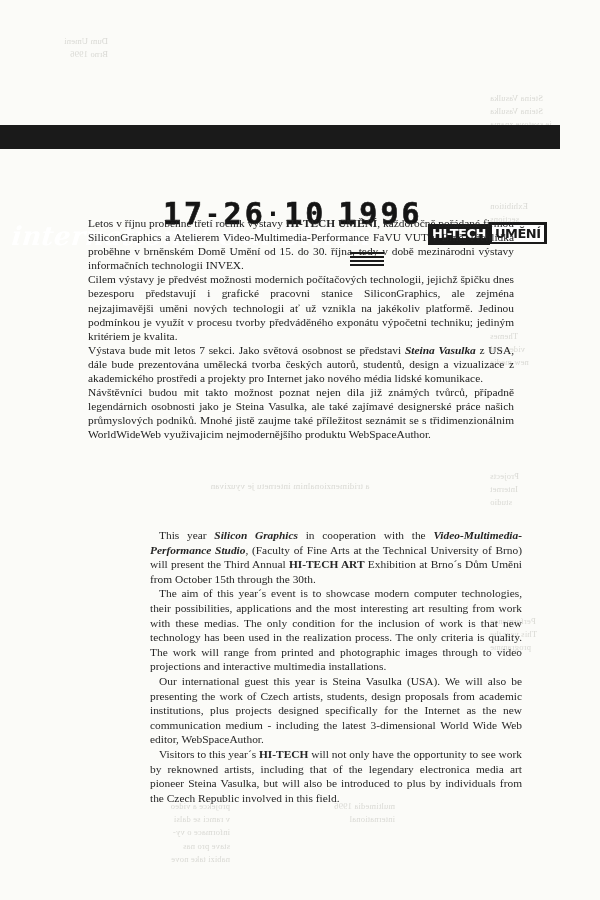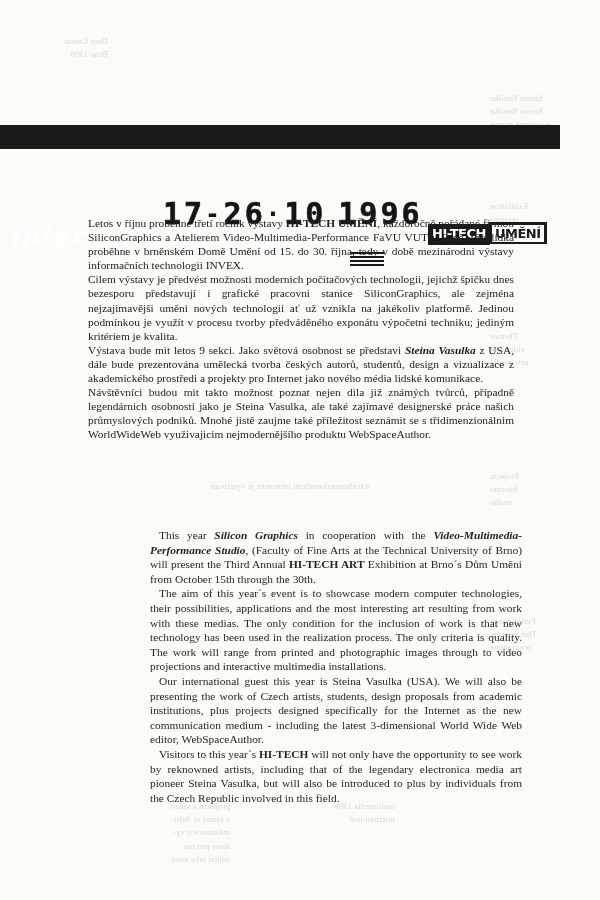--- a/index.html
+++ b/index.html
@@ -234,21 +234,21 @@
       </div>
     <div class="intl-word">international exhibition</div>
     <div class="logo-hitech">HI-TECH</div>
     <div class="logo-umeni"><span>UMĚNÍ</span></div>
     <div class="stripes"></div>
   </div>
 
   <div class="czech" id="czech-block">
       <p><span>Letos v říjnu proběhne třetí ročník výstavy </span><b>HI-TECH UMĚNÍ</b><span>, každoročně pořádané firmou SiliconGraphics a Atelierem Video-Multimedia-Performance FaVU VUT v Brně. Přehlídka proběhne v brněnském Domě Umění od 15. do 30. října, tedy v době mezinárodni výstavy informačních technologii INVEX.</span></p>
       <p><span>Cilem výstavy je předvést možnosti modernich počítačových technologii, jejichž špičku dnes bezesporu představují i grafické pracovni stanice SiliconGraphics, ale zejména nejzajimavějši uměni nových technologii ať už vznikla na jakékoliv platformě. Jedinou podmínkou je využít v procesu tvorby předváděného exponátu výpočetni techniku; jediným kritériem je kvalita.</span></p>
-      <p><span>Výstava bude mit letos 9 sekci. Jako světová osobnost se představi </span><i>Steina Vasulka</i><span> z USA, dále bude prezentována umělecká tvorba českých autorů, studentů, design a vizualizace z akademického prostředi a projekty pro Internet jako nového média lidské komunikace.</span></p>
+      <p><span>Výstava bude mit letos 7 sekci. Jako světová osobnost se představi </span><i>Steina Vasulka</i><span> z USA, dále bude prezentována umělecká tvorba českých autorů, studentů, design a vizualizace z akademického prostředi a projekty pro Internet jako nového média lidské komunikace.</span></p>
       <p><span>Návštěvníci budou mit takto možnost poznat nejen dila již známých tvůrců, případně legendárnich osobnosti jako je Steina Vasulka, ale také zajímavé designerské práce našich průmyslových podniků. Mnohé jistě zaujme také příležitost seznámit se s třidimenzionálnim WorldWideWeb využivajicim nejmodernějšího produktu WebSpaceAuthor.</span></p>
     </div>
 
   <div class="english" id="english-block">
       <p><span>This year </span><i>Silicon Graphics</i><span> in cooperation with the </span><i>Video-Multimedia-Performance Studio</i><span>, (Faculty of Fine Arts at the Technical University of Brno) will present the Third Annual </span><b>HI-TECH ART</b><span> Exhibition at Brno´s Dům Uměni from October 15th through the 30th.</span></p>
       <p><span>The aim of this year´s event is to showcase modern computer technologies, their possibilities, applications and the most interesting art resulting from work with these medias.  The only condition for the inclusion of work is that new technology has been used in the realization process. The only criteria is quality.  The work will range from printed and photographic images through to video projections and interactive multimedia installations.</span></p>
       <p><span>Our international guest this year is Steina Vasulka (USA).  We will also be presenting the work of Czech artists, students, design proposals from academic institutions, plus projects designed specifically for the Internet as the new communication medium - including the latest 3-dimensional World Wide Web editor, WebSpaceAuthor.</span></p>
       <p><span>Visitors to this year´s </span><b>HI-TECH</b><span> will not only have the opportunity to see work by reknowned artists, including that of the legendary electronica media art pioneer Steina Vasulka, but will also be introduced to plus by individuals from the Czech Republic involved in this field.</span></p>
     </div>
 

